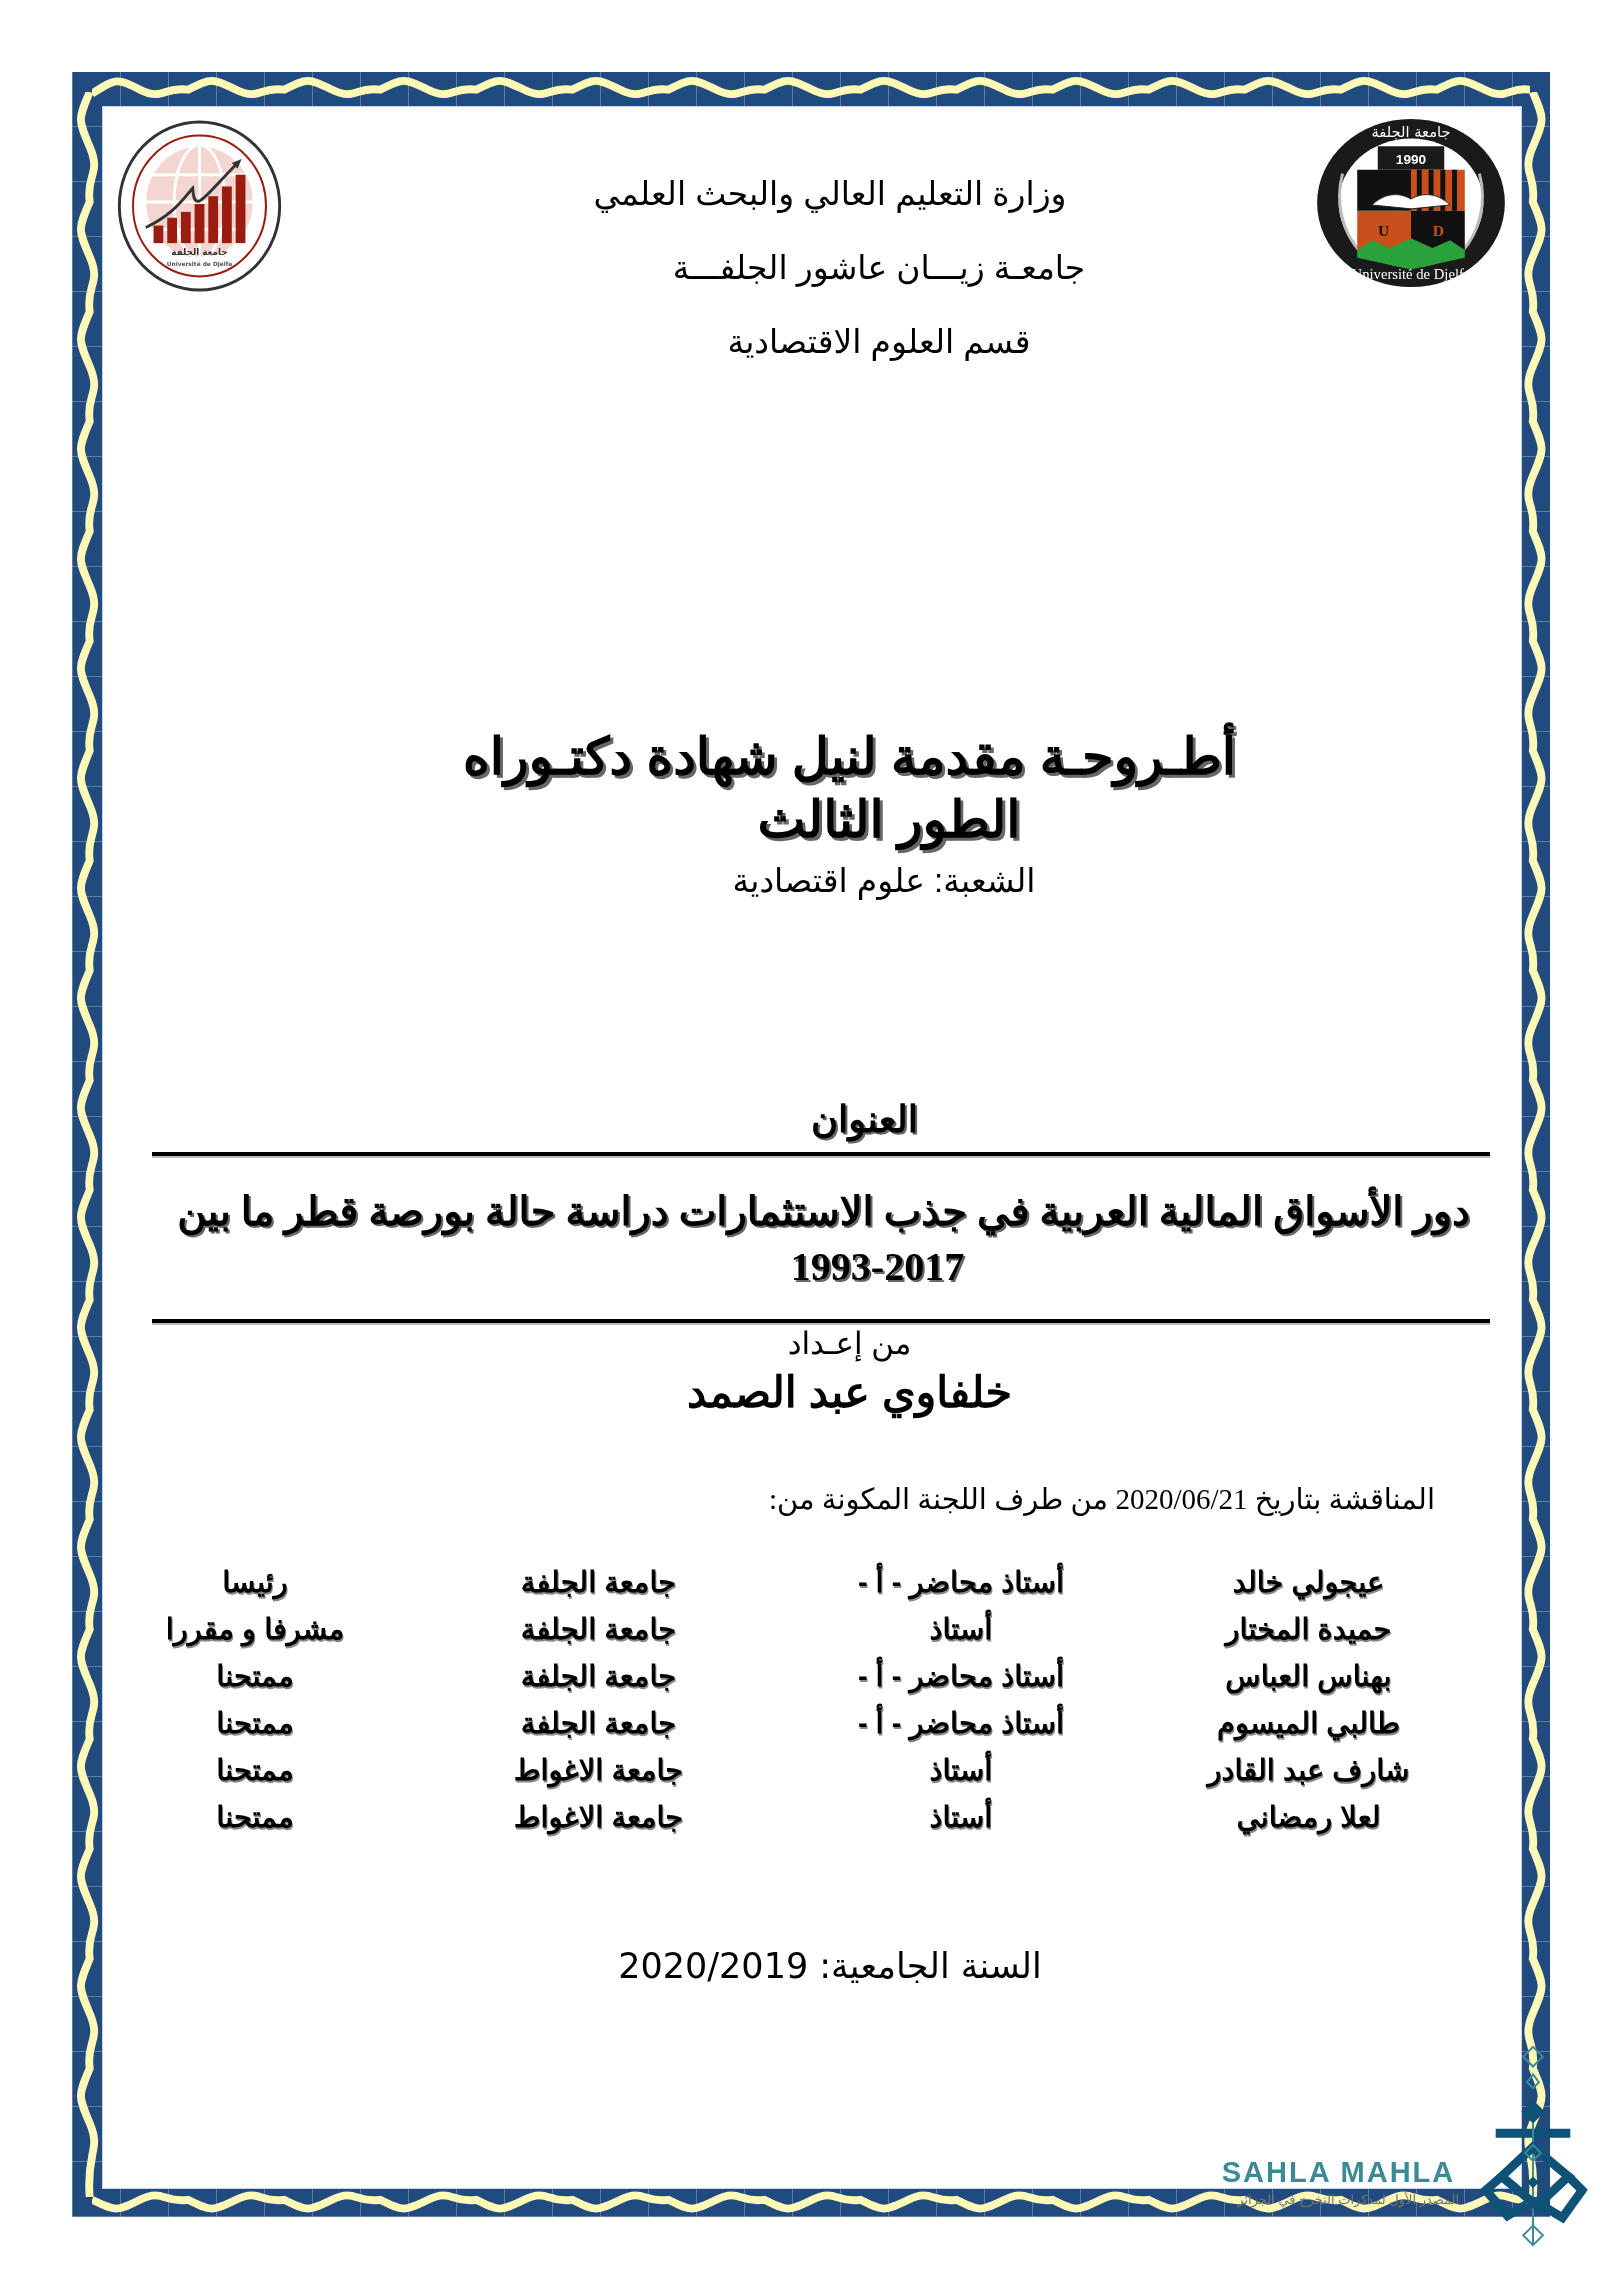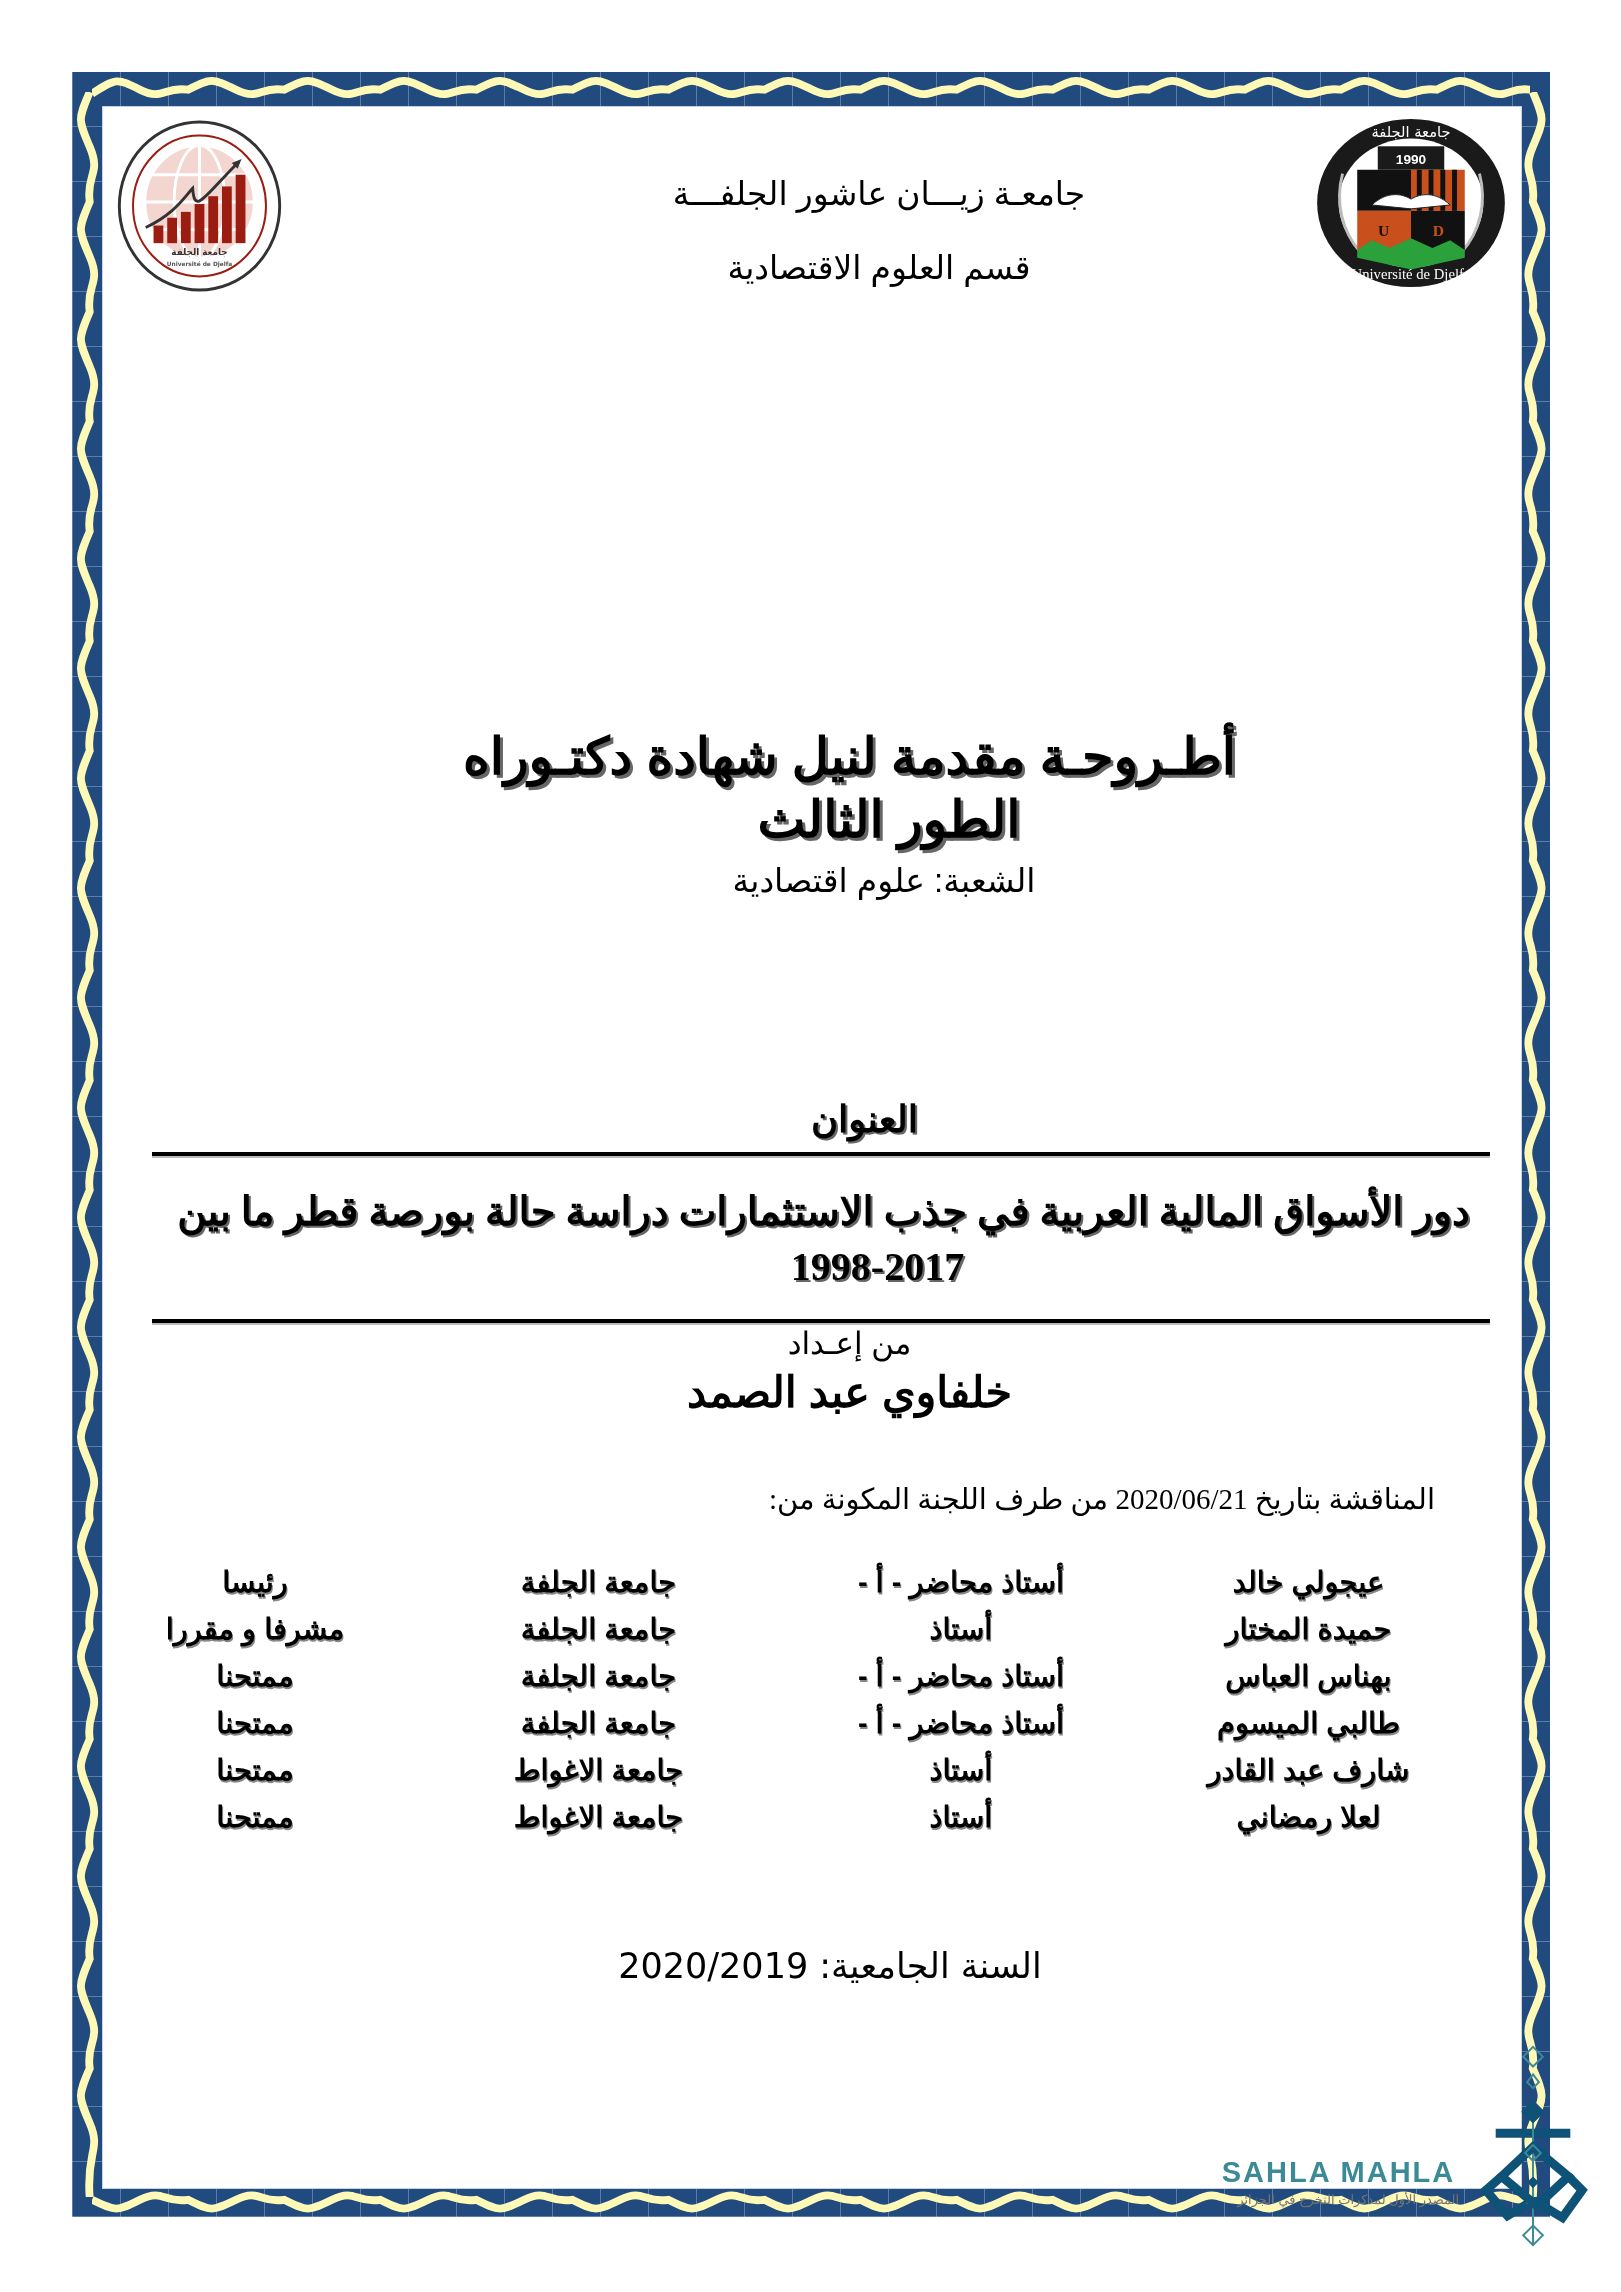--- a/index.html
+++ b/index.html
@@ -146,35 +146,36 @@
     <rect x="100" y="98" width="55" height="40" fill="#111"></rect>
     <path d="M60,92 C75,78 90,80 100,86 C110,80 125,78 140,92 L100,96 Z" fill="#fff" stroke="#222" stroke-width="1"></path>
     <text x="72" y="124" font-size="16" font-weight="bold" text-anchor="middle" fill="#111" font-family="Liberation Serif, serif">U</text>
     <text x="128" y="124" font-size="16" font-weight="bold" text-anchor="middle" fill="#c9501c" font-family="Liberation Serif, serif">D</text>
     <path d="M45,138 L60,128 L78,136 L100,126 L122,136 L140,128 L155,138 L155,146 L100,158 L45,146 Z" fill="#2aa13a"></path>
     <text x="100" y="168" font-size="15" text-anchor="middle" fill="#fff" font-family="Liberation Serif, serif">Université de Djelfa</text>
   </svg>
 </div>
 
 <div class="header">
+  <div class="hdr-line l1">وزارة التعليم العالي والبحث العلمي</div>
   <div class="hdr-line l2">جامعـة زيـــان عاشور الجلفـــة</div>
   <div class="hdr-line l4">قسم العلوم الاقتصادية</div>
 </div>
 
 <div class="thesis-block">
   <div class="thesis-title">أطـروحـة مقدمة لنيل شهادة دكتـوراه</div>
   <div class="thesis-title sub">الطور الثالث</div>
   <div class="thesis-branch">الشعبة: علوم اقتصادية</div>
 </div>
 
 <div class="title-label">العنوان</div>
 <div class="rule r1"></div>
 <div class="research-title">
   <span>دور الأسواق المالية العربية في جذب الاستثمارات دراسة حالة بورصة قطر ما بين</span>
-  <span class="research-years">1998-2017</span>
+  <span class="research-years">1993-2017</span>
 </div>
 <div class="rule r2"></div>
 
 <div class="prep-label">من إعـداد</div>
 <div class="author">خلفاوي عبد الصمد</div>
 
 <div class="defense">المناقشة بتاريخ 2020/06/21  من طرف اللجنة المكونة من:</div>
 
 <div class="committee">
   <div class="committee-row">

